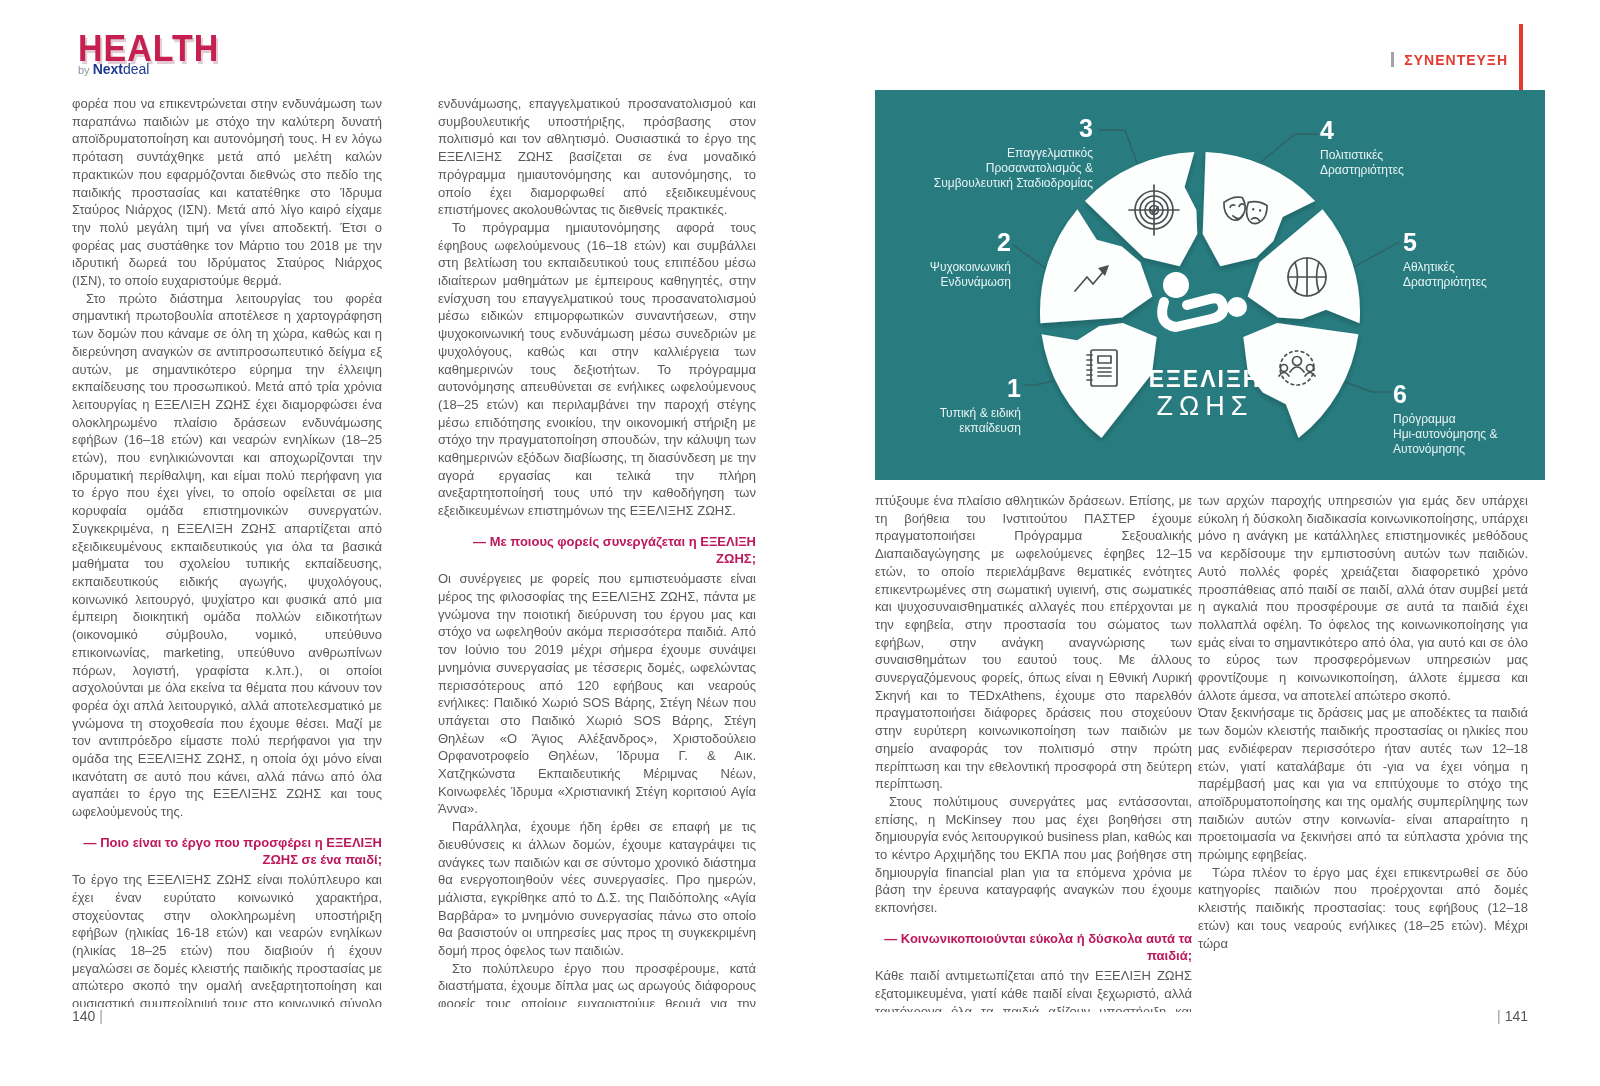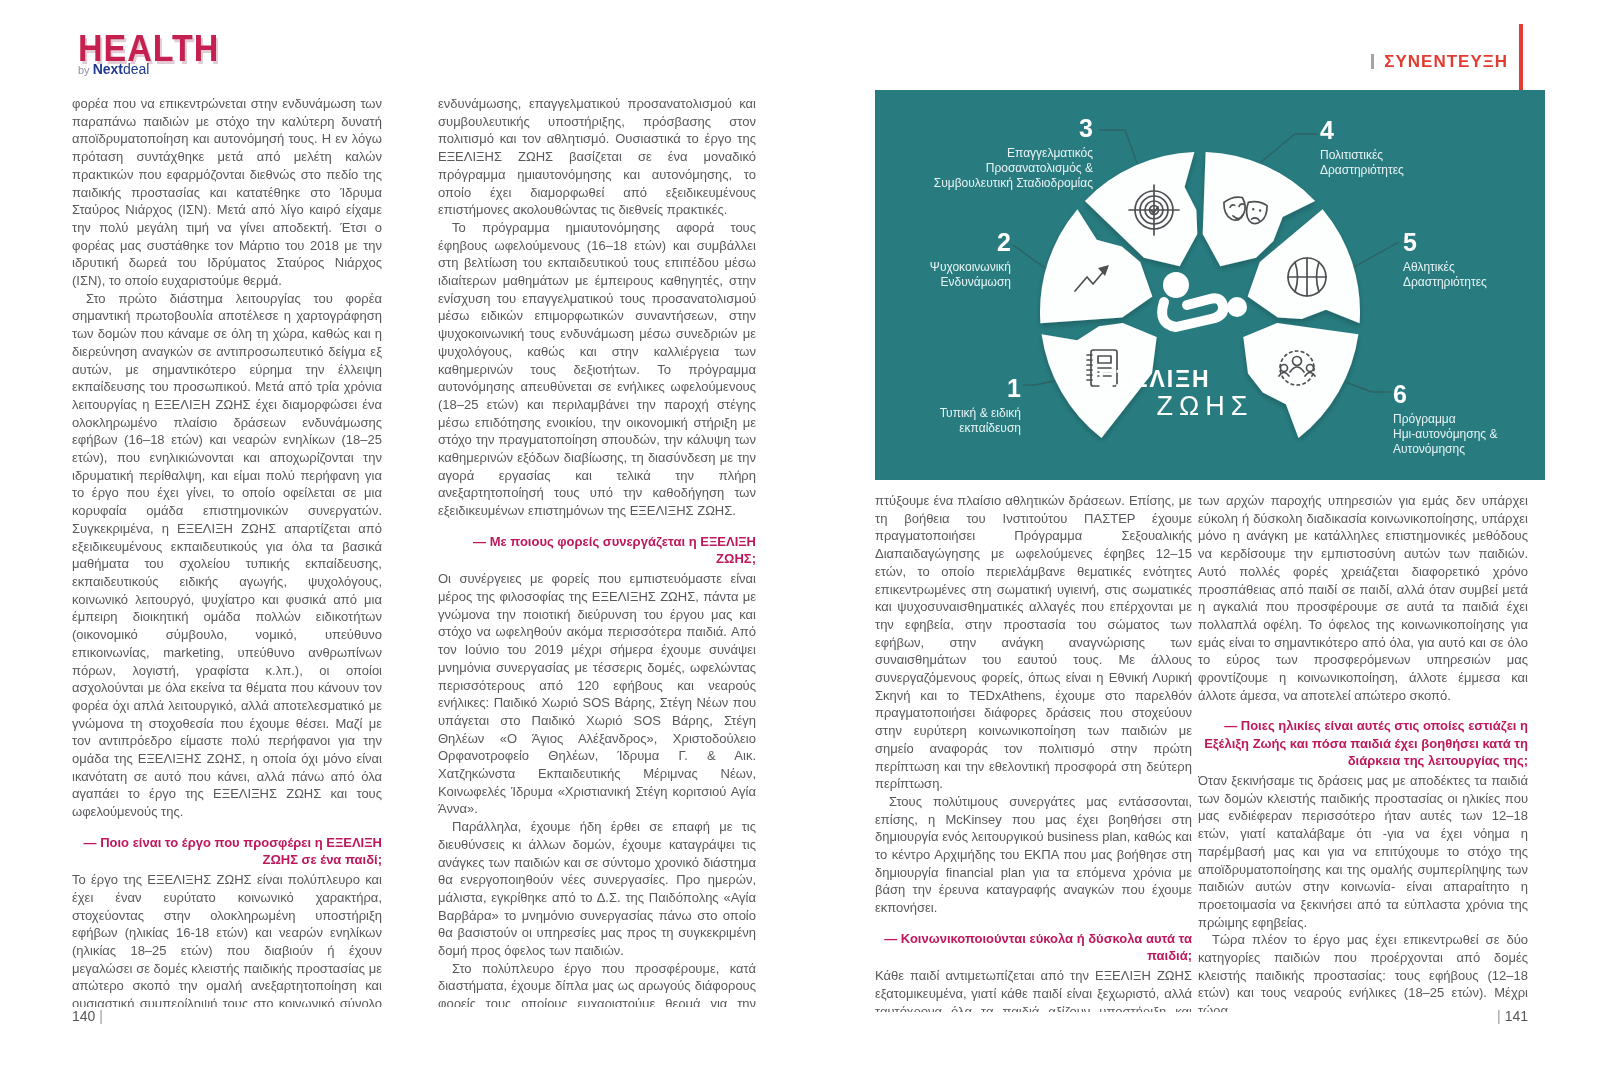--- a/index.html
+++ b/index.html
@@ -5,21 +5,21 @@
   html,body{margin:0;padding:0;background:#e8e8e8;}
   #page{position:relative;width:1600px;height:1086px;background:#ffffff;overflow:hidden;
         font-family:"Liberation Sans", sans-serif;}
   
   #health-logo{position:absolute;left:78px;top:28px;font-size:34px;font-weight:800;
       color:#c62050;letter-spacing:1px;transform:scaleY(1.08);transform-origin:top left;
       text-shadow:2px 2px 0 rgba(120,20,60,.22);}
   #logo-sub{position:absolute;left:78px;top:61px;width:116px;font-size:14px;color:#1d3a8f;}
   #logo-sub .by{font-size:11px;color:#8a93a8;margin-right:3px;}
   #logo-sub .next{font-weight:bold;}
-  #section-tag{position:absolute;top:52px;right:92px;font-size:17px;font-weight:bold;
+  #section-tag{position:absolute;top:52px;right:92px;font-size:14px;font-weight:bold;
       color:#e23b31;letter-spacing:1px;}
   #section-tag .bar{display:inline-block;width:3px;height:15px;background:#a3a3a3;
       margin-right:10px;vertical-align:-2px;}
   #red-edge-bar{position:absolute;left:1519px;top:24px;width:4px;height:72px;background:#e23b31;}
   
   .col{position:absolute;text-align:justify;color:#58595c;font-size:13px;line-height:17.7px;overflow:hidden;}
   #col1{left:72px;top:95px;width:310px;height:912px;}
   #col2{left:390px;top:95px;width:318px;height:912px;margin-left:48px;}
   #col3{left:875px;top:492px;width:317px;height:520px;}
   #col4{left:1198px;top:492px;width:330px;height:520px;}
@@ -35,21 +35,21 @@
   #infographic{position:absolute;left:875px;top:90px;width:670px;height:390px;background:#287c80;}
   #ring{position:absolute;left:0;top:0;}
   .petal{fill:#fdfefe;}
   .ic{stroke:#4e4f52;stroke-width:1.7;fill:none;stroke-linecap:round;stroke-linejoin:round;}
   .icf{fill:#4e4f52;stroke:none;}
   .conn{stroke:#2f6164;stroke-width:1.4;fill:none;}
   .seg-label{position:absolute;font-size:12px;line-height:15px;color:#e9f4f4;}
   .seg-label .seg-text{white-space:pre-line;}
   .seg-num{font-weight:bold;font-size:25px;color:#ffffff;line-height:1;margin-bottom:5px;}
   .ta-r{text-align:right;}
-  #ctitle1{position:absolute;left:223px;top:276px;width:200px;text-align:left;
+  #ctitle1{position:absolute;left:230px;top:276px;width:200px;text-align:center;
       font-size:23px;font-weight:bold;color:#fff;letter-spacing:2px;}
   #ctitle2{position:absolute;left:230px;top:301px;width:200px;text-align:center;
       font-size:27px;font-weight:300;color:#fff;letter-spacing:6px;}
 </style>
 </head>
 <body>
 
 <div id="page">
 
   <div id="health-logo">HEALTH</div>
@@ -73,21 +73,20 @@
       <div class="para ind">Στο πολύπλευρο έργο που προσφέρουμε, κατά διαστήματα, έχουμε δίπλα μας ως αρωγούς διάφορους φορείς τους οποίους ευχαριστούμε θερμά για την έμπρακτη στήριξή τους. Για παράδειγμα, η ΚΑΕ Ολυμπιακός και ο ΣΕΓΑΣ μας έχουν βοηθήσει να ανα-</div>
     </div>
   <div id="col3" class="col">
       <div class="para">πτύξουμε ένα πλαίσιο αθλητικών δράσεων. Επίσης, με τη βοήθεια του Ινστιτούτου ΠΑΣΤΕΡ έχουμε πραγματοποιήσει Πρόγραμμα Σεξουαλικής Διαπαιδαγώγησης με ωφελούμενες έφηβες 12–15 ετών, το οποίο περιελάμβανε θεματικές ενότητες επικεντρωμένες στη σωματική υγιεινή, στις σωματικές και ψυχοσυναισθηματικές αλλαγές που επέρχονται με την εφηβεία, στην προστασία του σώματος των εφήβων, στην ανάγκη αναγνώρισης των συναισθημάτων του εαυτού τους. Με άλλους συνεργαζόμενους φορείς, όπως είναι η Εθνική Λυρική Σκηνή και το TEDxAthens, έχουμε στο παρελθόν πραγματοποιήσει διάφορες δράσεις που στοχεύουν στην ευρύτερη κοινωνικοποίηση των παιδιών με σημείο αναφοράς τον πολιτισμό στην πρώτη περίπτωση και την εθελοντική προσφορά στη δεύτερη περίπτωση.</div>
       <div class="para ind">Στους πολύτιμους συνεργάτες μας εντάσσονται, επίσης, η McKinsey που μας έχει βοηθήσει στη δημιουργία ενός λειτουργικού business plan, καθώς και το κέντρο Αρχιμήδης του ΕΚΠΑ που μας βοήθησε στη δημιουργία financial plan για τα επόμενα χρόνια με βάση την έρευνα καταγραφής αναγκών που έχουμε εκπονήσει.</div>
       <div class="para head">— Κοινωνικοποιούνται εύκολα ή δύσκολα αυτά τα παιδιά;</div>
       <div class="para">Κάθε παιδί αντιμετωπίζεται από την ΕΞΕΛΙΞΗ ΖΩΗΣ εξατομικευμένα, γιατί κάθε παιδί είναι ξεχωριστό, αλλά ταυτόχρονα όλα τα παιδιά αξίζουν υποστήριξη και ενδυνάμωση χωρίς διακρίσεις. Στο πλαίσιο αυτών</div>
     </div>
   <div id="col4" class="col">
       <div class="para">των αρχών παροχής υπηρεσιών για εμάς δεν υπάρχει εύκολη ή δύσκολη διαδικασία κοινωνικοποίησης, υπάρχει μόνο η ανάγκη με κατάλληλες επιστημονικές μεθόδους να κερδίσουμε την εμπιστοσύνη αυτών των παιδιών. Αυτό πολλές φορές χρειάζεται διαφορετικό χρόνο προσπάθειας από παιδί σε παιδί, αλλά όταν συμβεί μετά η αγκαλιά που προσφέρουμε σε αυτά τα παιδιά έχει πολλαπλά οφέλη. Το όφελος της κοινωνικοποίησης για εμάς είναι το σημαντικότερο από όλα, για αυτό και σε όλο το εύρος των προσφερόμενων υπηρεσιών μας φροντίζουμε η κοινωνικοποίηση, άλλοτε έμμεσα και άλλοτε άμεσα, να αποτελεί απώτερο σκοπό.</div>
-      <div class="para head">— Ποιες ηλικίες είναι αυτές στις οποίες εστιάζει η Εξέλιξη Ζωής και πόσα παιδιά έχει βοηθήσει κατά τη διάρκεια της λειτουργίας της;</div>
       <div class="para">Όταν ξεκινήσαμε τις δράσεις μας με αποδέκτες τα παιδιά των δομών κλειστής παιδικής προστασίας οι ηλικίες που μας ενδιέφεραν περισσότερο ήταν αυτές των 12–18 ετών, γιατί καταλάβαμε ότι -για να έχει νόημα η παρέμβασή μας και για να επιτύχουμε το στόχο της αποϊδρυματοποίησης και της ομαλής συμπερίληψης των παιδιών αυτών στην κοινωνία- είναι απαραίτητο η προετοιμασία να ξεκινήσει από τα εύπλαστα χρόνια της πρώιμης εφηβείας.</div>
       <div class="para ind">Τώρα πλέον το έργο μας έχει επικεντρωθεί σε δύο κατηγορίες παιδιών που προέρχονται από δομές κλειστής παιδικής προστασίας: τους εφήβους (12–18 ετών) και τους νεαρούς ενήλικες (18–25 ετών). Μέχρι τώρα</div>
     </div>
 
   <div id="infographic">
     <svg id="ring" width="670" height="390" viewBox="0 0 670 390">
       <filter id="ds" x="-30%" y="-30%" width="160%" height="160%">
         <feDropShadow dx="0" dy="3" stdDeviation="3" flood-color="#000000" flood-opacity="0.22"></feDropShadow>
       </filter>
       <g id="petals" filter="url(#ds)">

